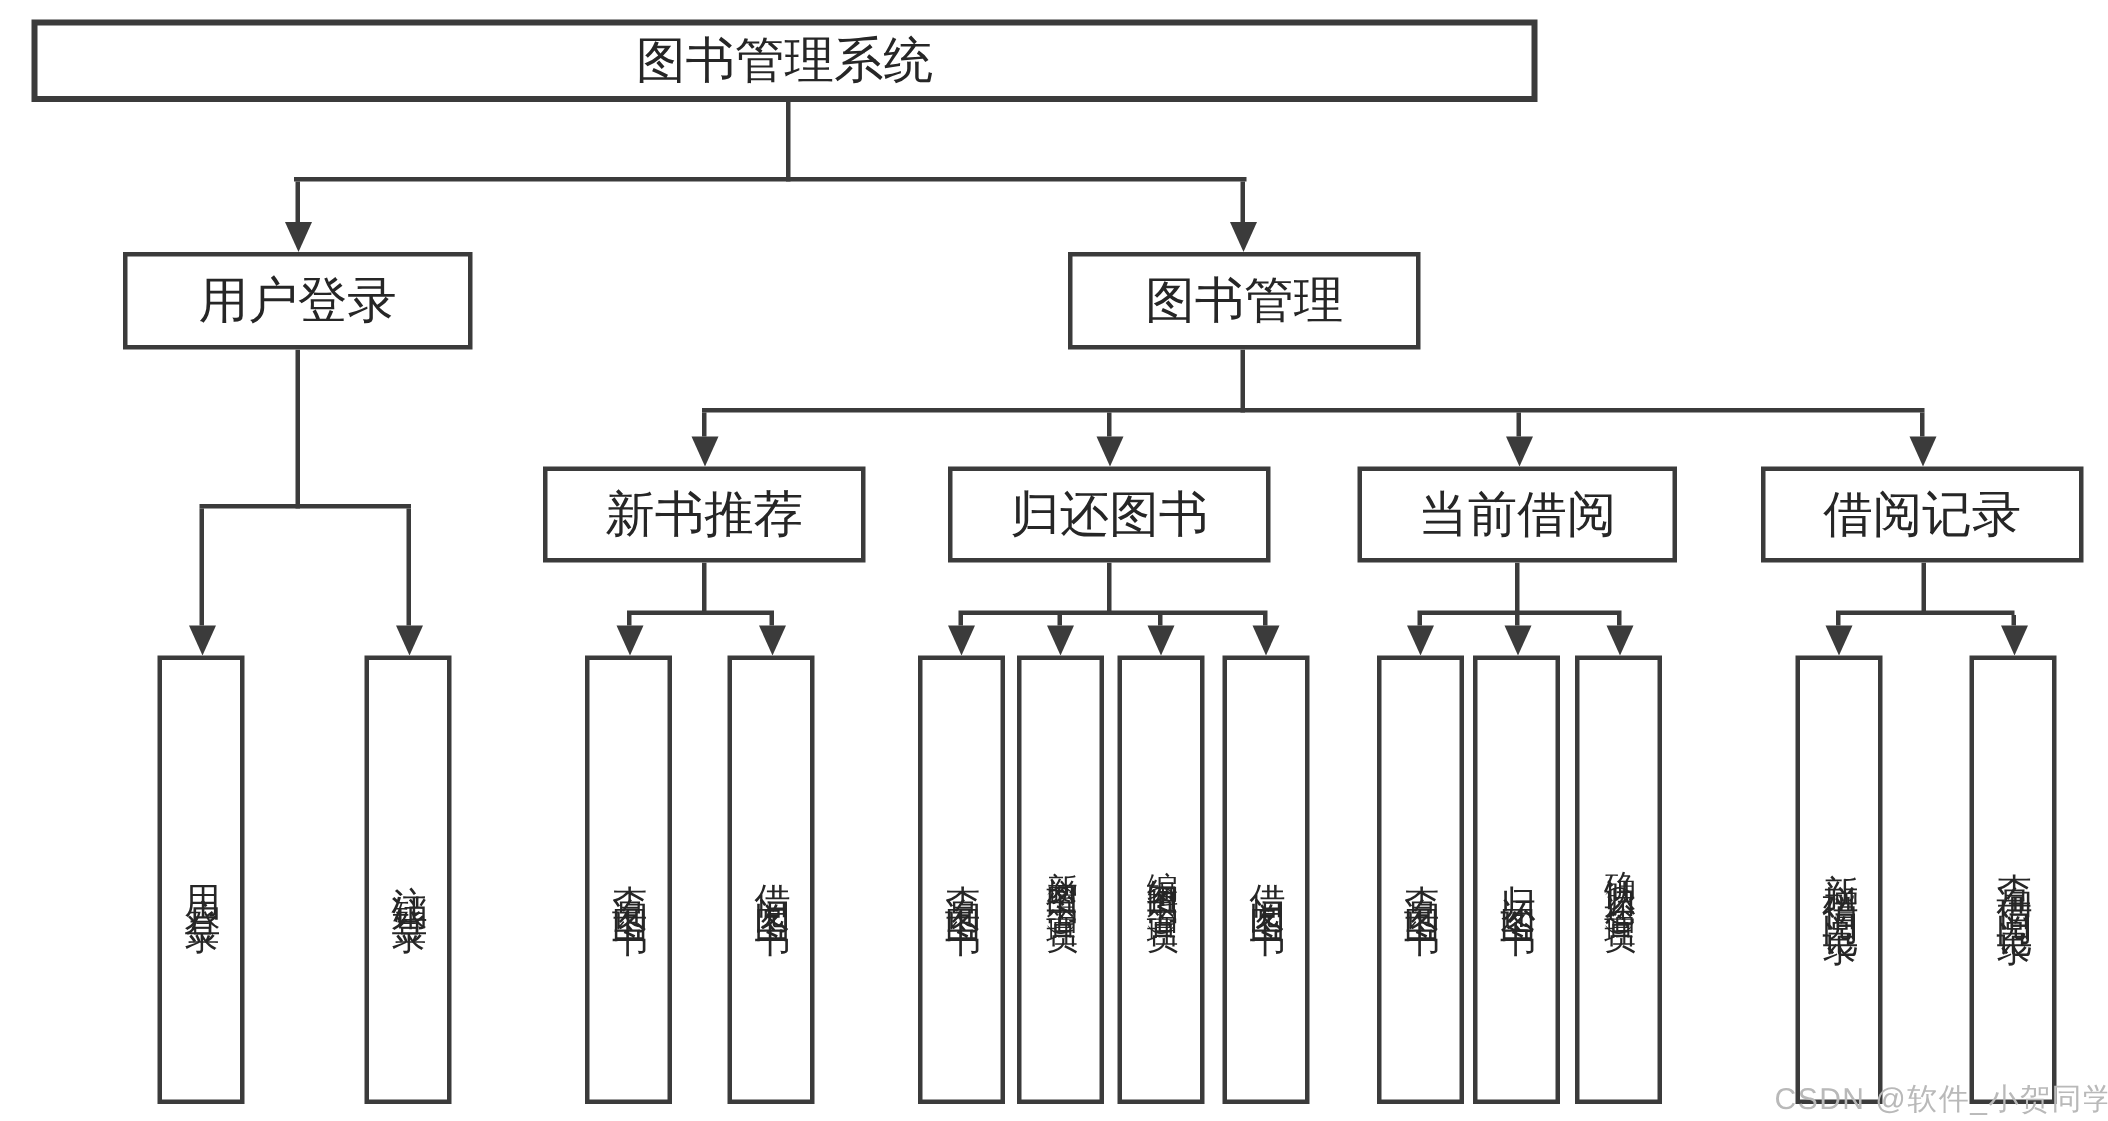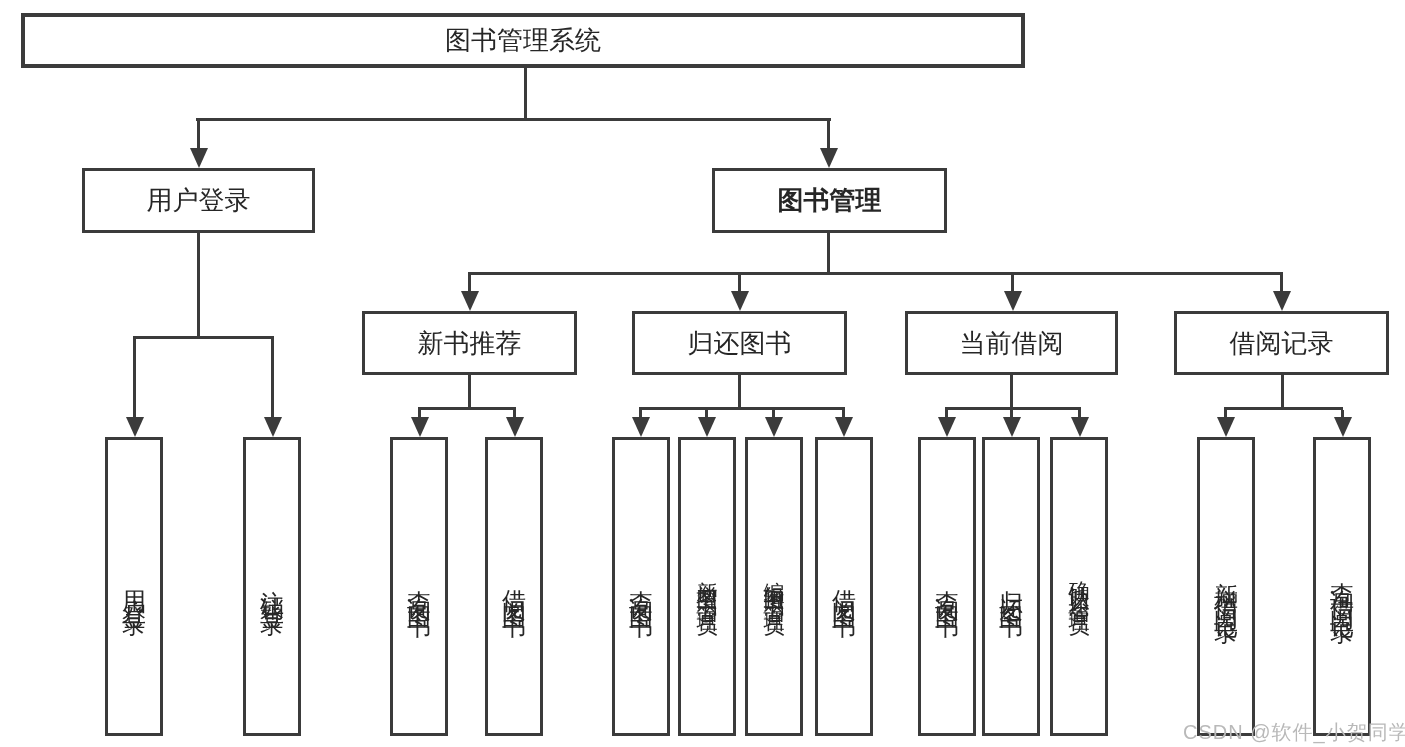--- a/index.html
+++ b/index.html
@@ -5,21 +5,21 @@
   html,body { margin:0; padding:0; background:#ffffff; }
   #canvas {
     position:relative; width:1405px; height:747px; overflow:hidden;
     background:var(--bg, #ffffff);
     font-family:"Liberation Sans","DejaVu Sans",sans-serif;
   }
   .box {
     position:absolute; box-sizing:border-box; background:#ffffff;
     border:3px solid var(--line,#3b3b3b);
     display:flex; align-items:center; justify-content:center;
-    font-size:26px; color:var(--text,#262626); white-space:nowrap; z-index:2;
+    font-size:33px; color:var(--text,#262626); white-space:nowrap; z-index:2;
   }
   .root-box { border-width:4px; }
   .leaf {
     writing-mode:vertical-rl; text-orientation:mixed;
     font-size:24px; letter-spacing:8px;
   }
   .leaf.small { font-size:21px; letter-spacing:5px; }
   .vline { position:absolute; width:3px; background:var(--line,#3b3b3b); z-index:1; }
   .hline { position:absolute; height:3px; background:var(--line,#3b3b3b); z-index:1; }
   .arrow { position:absolute; width:3px; background:var(--line,#3b3b3b); z-index:1; }
@@ -40,21 +40,21 @@
 <div id="canvas">
 
   <div class="box root-box" style="left:21px;top:13px;width:1004px;height:55px;">图书管理系统</div>
 
   <div class="vline" style="left:524px;top:68px;height:53px;"></div>
   <div class="hline" style="left:196px;top:118px;width:635px;"></div>
   <div class="arrow" style="left:197px;top:121px;height:27px;"></div>
   <div class="arrow" style="left:827px;top:121px;height:27px;"></div>
 
   <div class="box" style="left:82px;top:168px;width:233px;height:65px;">用户登录</div>
-  <div class="box" style="left:712px;top:168px;width:235px;height:65px;font-weight:bold;">图书管理</div>
+  <div class="box" style="left:712px;top:168px;width:235px;height:65px;">图书管理</div>
 
   <div class="vline" style="left:197px;top:233px;height:106px;"></div>
   <div class="hline" style="left:133px;top:336px;width:141px;"></div>
   <div class="arrow" style="left:133px;top:339px;height:78px;"></div>
   <div class="arrow" style="left:271px;top:339px;height:78px;"></div>
 
   <div class="vline" style="left:827px;top:233px;height:42px;"></div>
   <div class="hline" style="left:468px;top:272px;width:815px;"></div>
   <div class="arrow" style="left:468px;top:275px;height:16px;"></div>
   <div class="arrow" style="left:738px;top:275px;height:16px;"></div>

